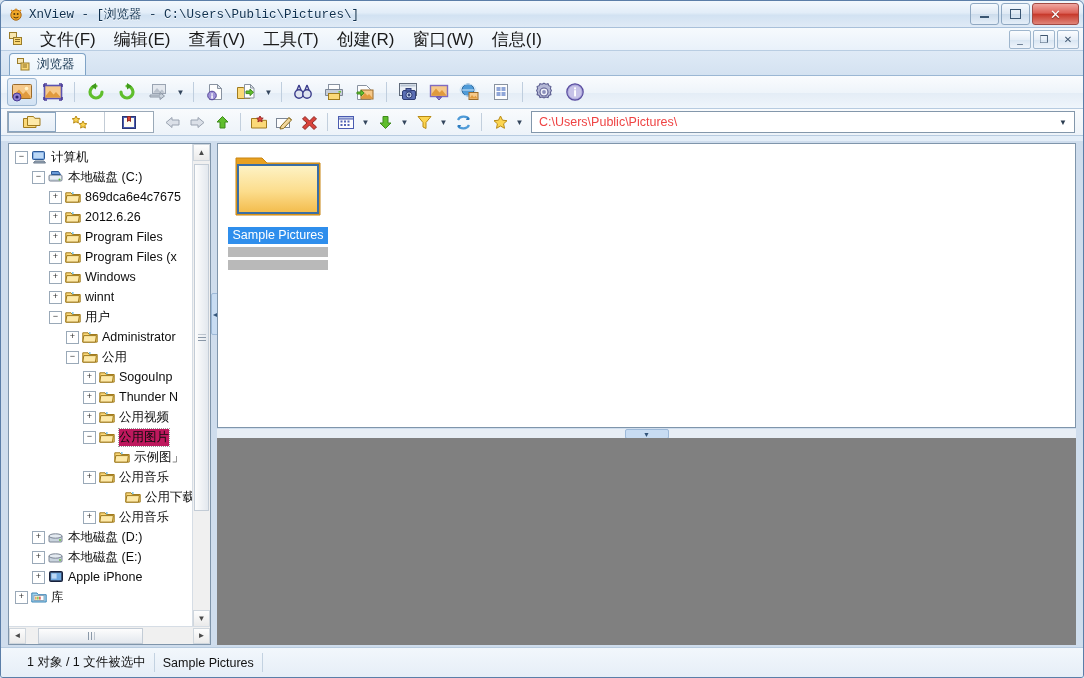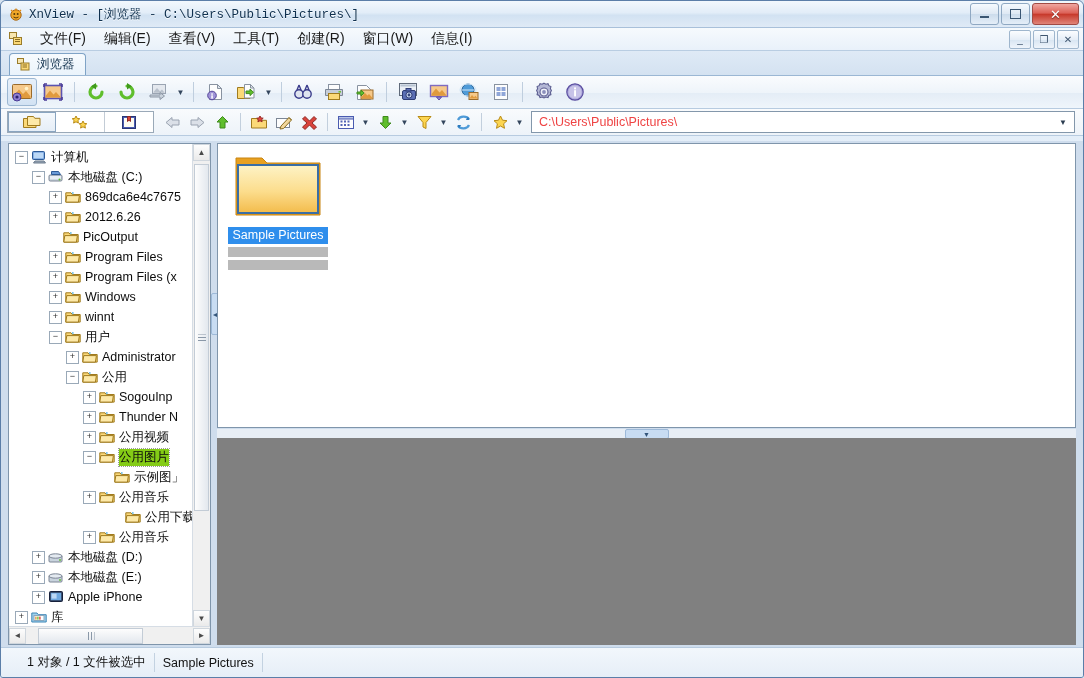--- a/index.html
+++ b/index.html
@@ -49,21 +49,21 @@
   .win-btn .glyph-max{display:block;width:9px;height:8px;border:1.5px solid #3a5673;}
 
   
   .menubar{
     height:22px;display:flex;align-items:center;
     background:linear-gradient(180deg,#f6fafd 0%,#e9f1fa 100%);
     border-bottom:1px solid #b9cde2;position:relative;
   }
   .menu-icon{width:16px;height:14px;margin:0 6px 0 8px;position:relative;flex:none;}
   .menu-item{
-    padding:0 9px;font-size:14px;color:#1a1a1a;white-space:nowrap;cursor:default;
+    padding:0 9px;font-size:17px;color:#1a1a1a;white-space:nowrap;cursor:default;
   }
   .mdi-buttons{position:absolute;right:4px;top:2px;display:flex;gap:2px;}
   .mdi-btn{
     width:20px;height:17px;border:1px solid #9fb6cd;border-radius:2px;
     background:linear-gradient(180deg,#fbfdff 0%,#e6eef7 50%,#d8e5f2 52%,#eef4fb 100%);
     display:flex;align-items:center;justify-content:center;
     font-size:10px;color:#40566f;line-height:1;
   }
 
   
@@ -148,21 +148,21 @@
     height:20px;display:flex;align-items:center;white-space:nowrap;font-size:12.5px;color:#0c0c0c;
   }
   .tnode .exp{
     width:11px;height:11px;flex:none;border:1px solid #9aa9b8;background:#fff;
     font-size:9px;line-height:9px;text-align:center;color:#333;margin-right:3px;
     font-family:"Liberation Sans",sans-serif;
   }
   .tnode .exp.none{border:none;background:transparent;}
   .tnode .ico{width:16px;height:14px;flex:none;margin-right:4px;position:relative;}
   .tnode .lbl{overflow:hidden;}
-  .tnode .lbl.sel{background:#84cc16;outline:1px dotted #9a9a9a;}
+  .tnode .lbl.sel{background:#be185d;outline:1px dotted #9a9a9a;}
   .vscroll{
     position:absolute;right:0;top:0;bottom:17px;width:17px;
     background:#f0f0f0;border-left:1px solid #d6dde5;
   }
   .vscroll .arrow{
     height:17px;display:flex;align-items:center;justify-content:center;font-size:8px;color:#4a4a4a;
     background:linear-gradient(180deg,#fdfdfd,#eaeaea);border:1px solid #cfd6dd;box-sizing:border-box;
   }
   .vscroll .thumb{
     position:absolute;left:1px;right:1px;top:20px;height:345px;
@@ -620,29 +620,20 @@
             <span class="lbl">869dca6e4c7675</span>
           </div>
           <div class="tnode" style="padding-left: 40px;">
             <span class="exp">+</span>
             <span class="ico"><svg width="16" height="14" viewBox="0 0 16 14">
                 <path d="M0.8 2.8 h5.2 l1.3 1.7 h7.9 v7.6 h-14.4 Z" fill="#fbd978" stroke="#a07b1e"></path>
                 <path d="M1.8 5.6 h12.6 l-1 6.5 h-12.6 Z" fill="#fde9a8" stroke="#a07b1e"></path>
                 <rect x="7" y="2" width="1.6" height="2.2" fill="#7fc4e8"></rect>
               </svg></span>
             <span class="lbl">2012.6.26</span>
-          </div>
-          <div class="tnode" style="padding-left: 40px;">
-            <span class="exp none"></span>
-            <span class="ico"><svg width="16" height="14" viewBox="0 0 16 14">
-                <path d="M0.8 2.8 h5.2 l1.3 1.7 h7.9 v7.6 h-14.4 Z" fill="#fbd978" stroke="#a07b1e"></path>
-                <path d="M1.8 5.6 h12.6 l-1 6.5 h-12.6 Z" fill="#fde9a8" stroke="#a07b1e"></path>
-                <rect x="7" y="2" width="1.6" height="2.2" fill="#7fc4e8"></rect>
-              </svg></span>
-            <span class="lbl">PicOutput</span>
           </div>
           <div class="tnode" style="padding-left: 40px;">
             <span class="exp">+</span>
             <span class="ico"><svg width="16" height="14" viewBox="0 0 16 14">
                 <path d="M0.8 2.8 h5.2 l1.3 1.7 h7.9 v7.6 h-14.4 Z" fill="#fbd978" stroke="#a07b1e"></path>
                 <path d="M1.8 5.6 h12.6 l-1 6.5 h-12.6 Z" fill="#fde9a8" stroke="#a07b1e"></path>
                 <rect x="7" y="2" width="1.6" height="2.2" fill="#7fc4e8"></rect>
               </svg></span>
             <span class="lbl">Program Files</span>
           </div>

